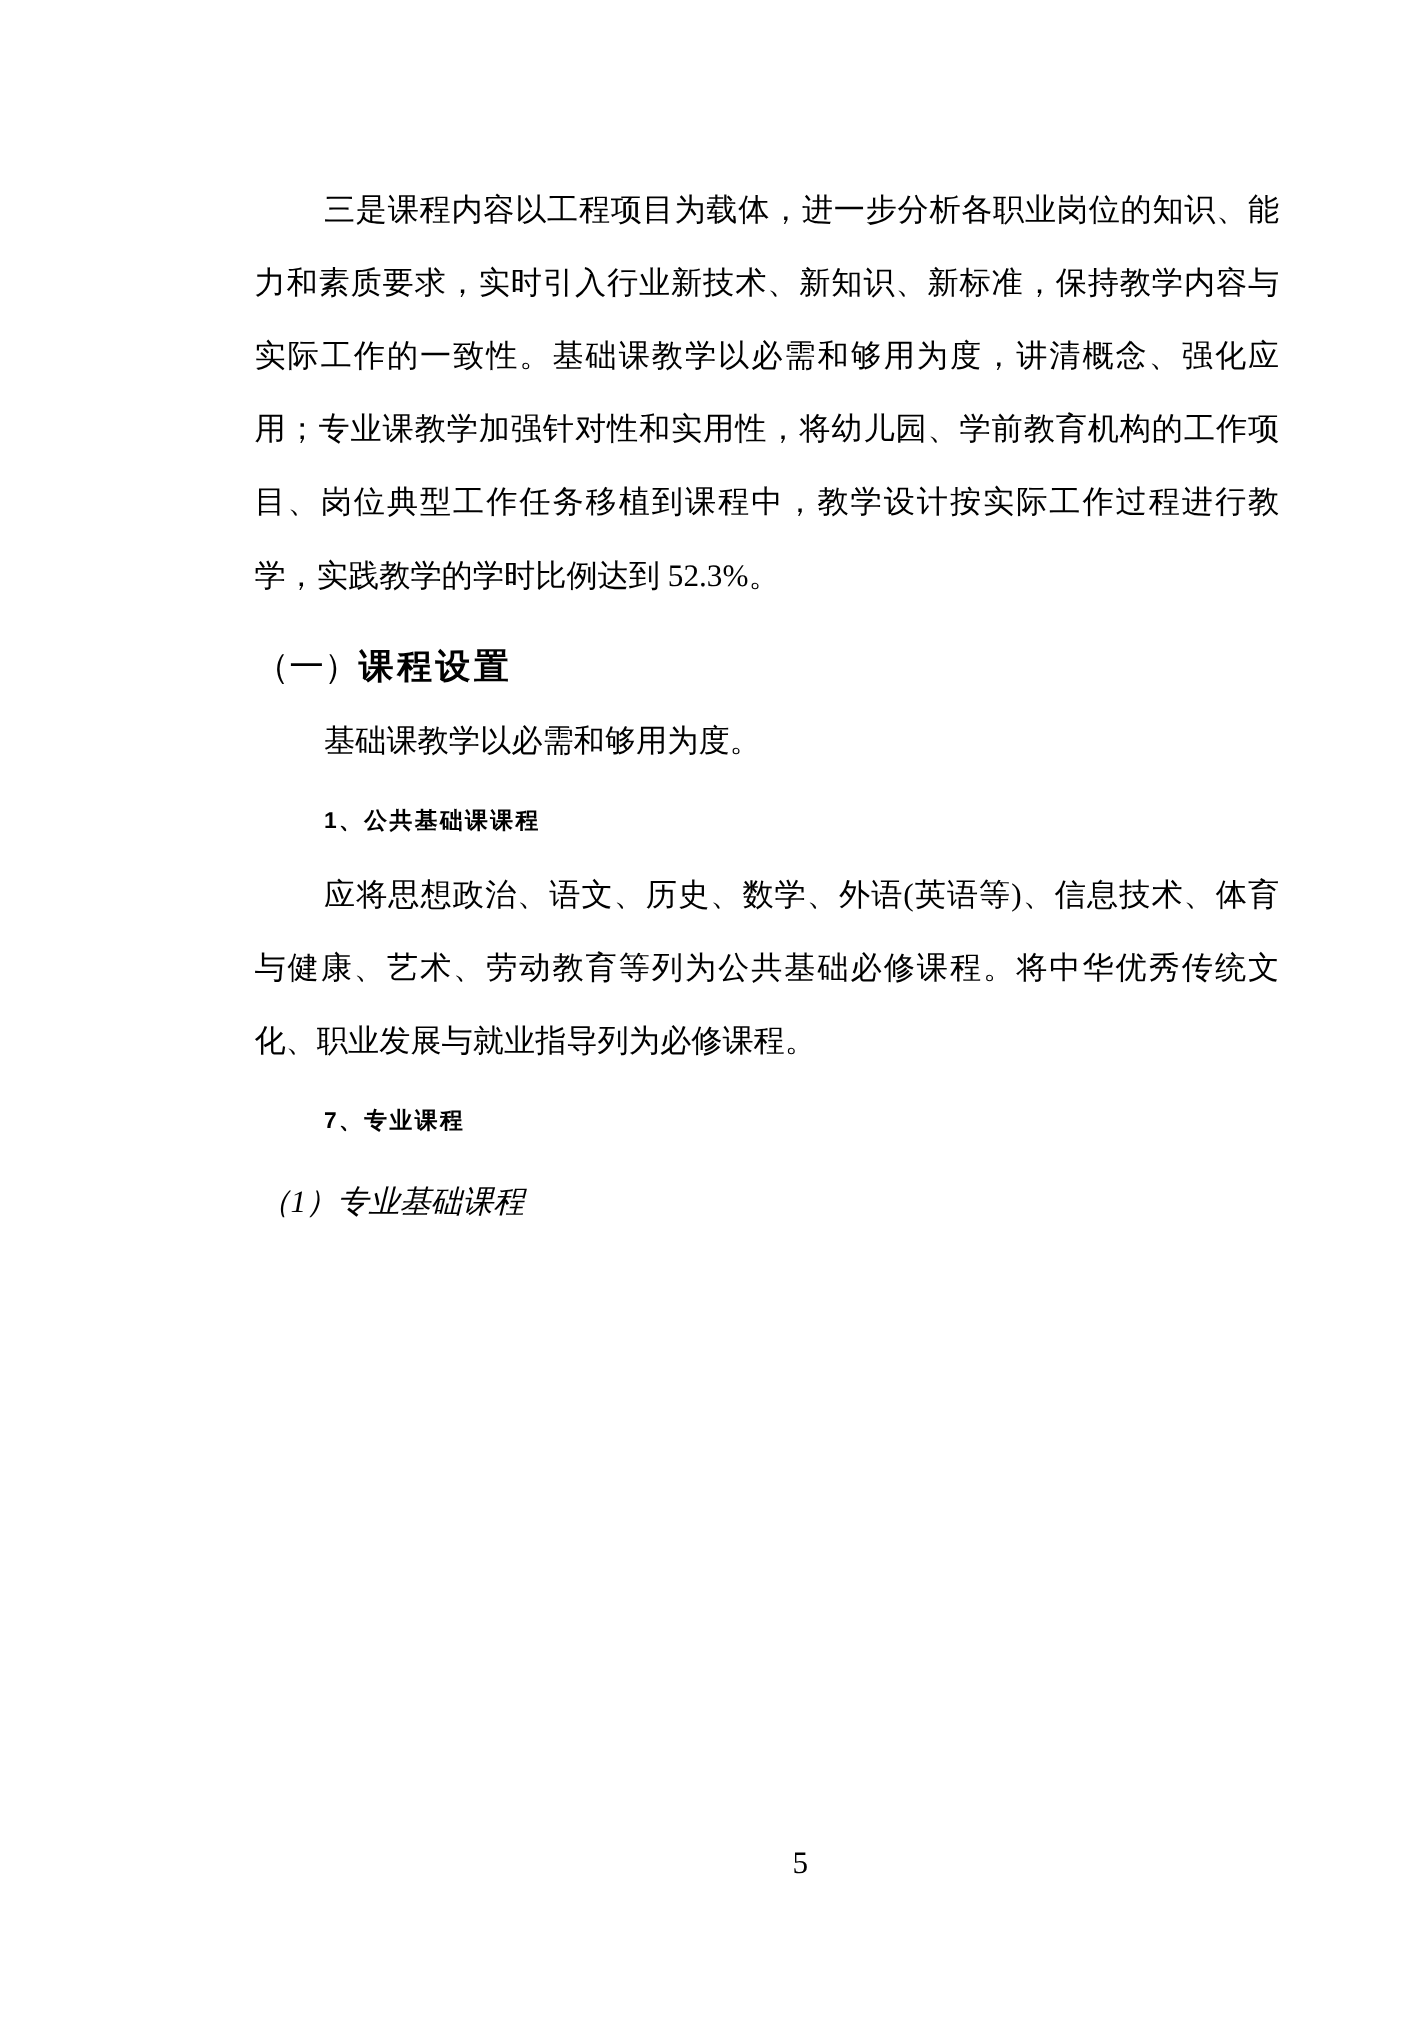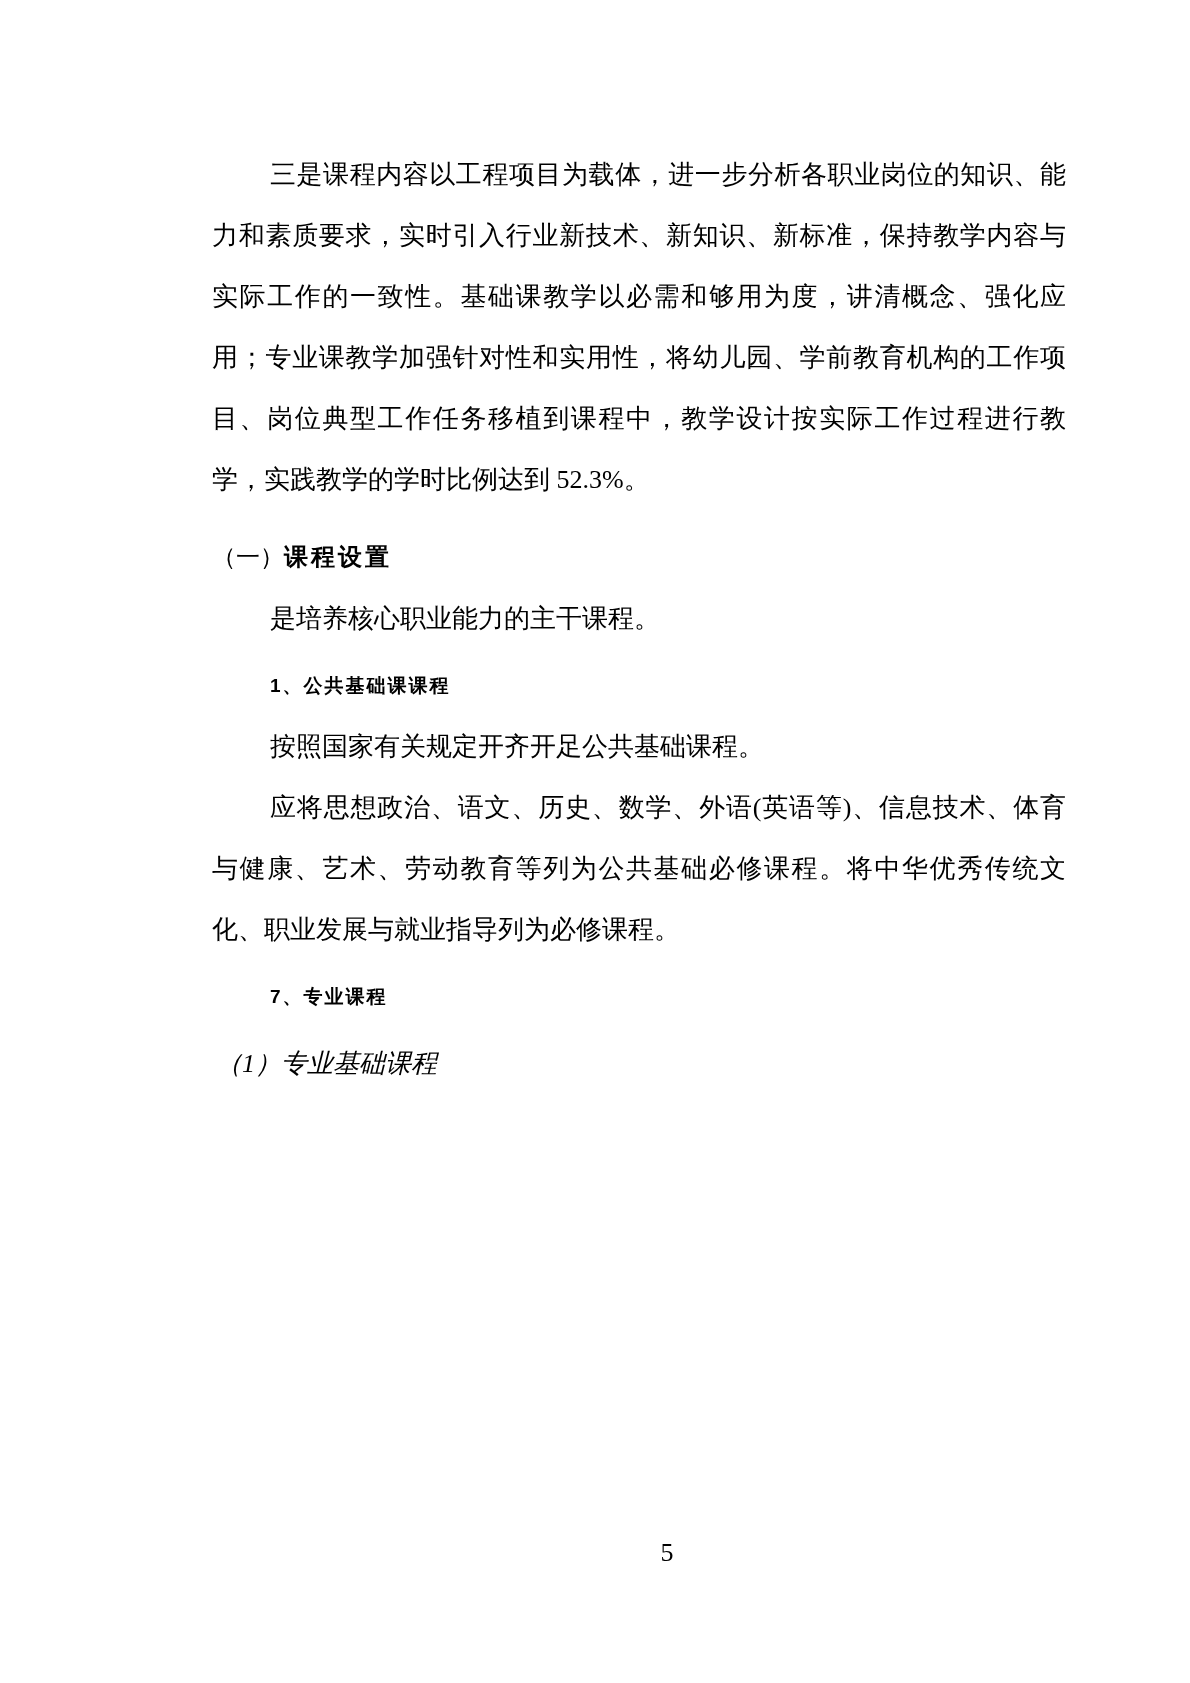--- a/index.html
+++ b/index.html
@@ -27,21 +27,21 @@
     margin: 0;
     font-size: 26px;
     line-height: 61px;
     text-align: justify;
     text-justify: inter-ideograph;
     text-indent: 58px;
     word-break: break-all;
   }
   h2.sec {
     margin: 16px 0 0 0;
-    font-size: 24px;
+    font-size: 29px;
     line-height: 61px;
     font-weight: normal;
     text-indent: 0;
   }
   .sec-prefix {
     font-weight: normal;
     font-family: "Liberation Serif", "DejaVu Serif", serif;
   }
   .sec-title {
     font-weight: bold;
@@ -81,25 +81,24 @@
 
 <div class="page">
   <div class="text-block">
 
     <p class="body">三是课程内容以工程项目为载体，进一步分析各职业岗位的知识、能力和素质要求，实时引入行业新技术、新知识、新标准，保持教学内容与实际工作的一致性。基础课教学以必需和够用为度，讲清概念、强化应用；专业课教学加强针对性和实用性，将幼儿园、学前教育机构的工作项目、岗位典型工作任务移植到课程中，教学设计按实际工作过程进行教学，实践教学的学时比例达到 52.3%。</p>
 
     <h2 class="sec">
       <span class="sec-prefix">（一）</span><span class="sec-title">课程设置</span>
     </h2>
 
-    <p class="body">是培养核心职业能力的主干课程。</p>
+    <p class="body">基础课教学以必需和够用为度。</p>
 
     <h3 class="sub">1、公共基础课课程</h3>
 
-    <p class="body">按照国家有关规定开齐开足公共基础课程。</p>
 
     <p class="body">应将思想政治、语文、历史、数学、外语(英语等)、信息技术、体育与健康、艺术、劳动教育等列为公共基础必修课程。将中华优秀传统文化、职业发展与就业指导列为必修课程。</p>
 
     <h3 class="sub">7、专业课程</h3>
 
 
     <p class="sub-item">（1）专业基础课程</p>
 
   </div>
 

